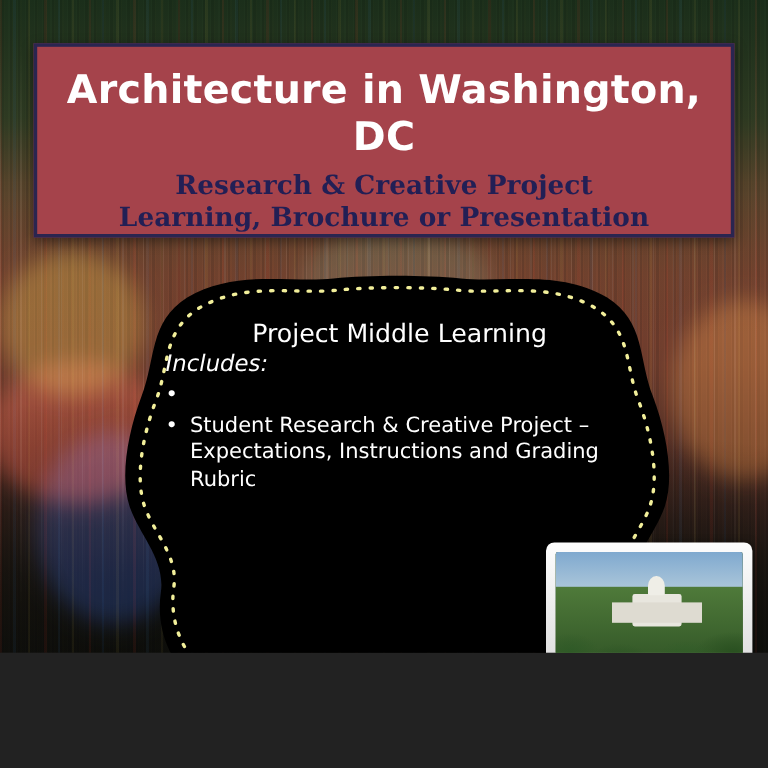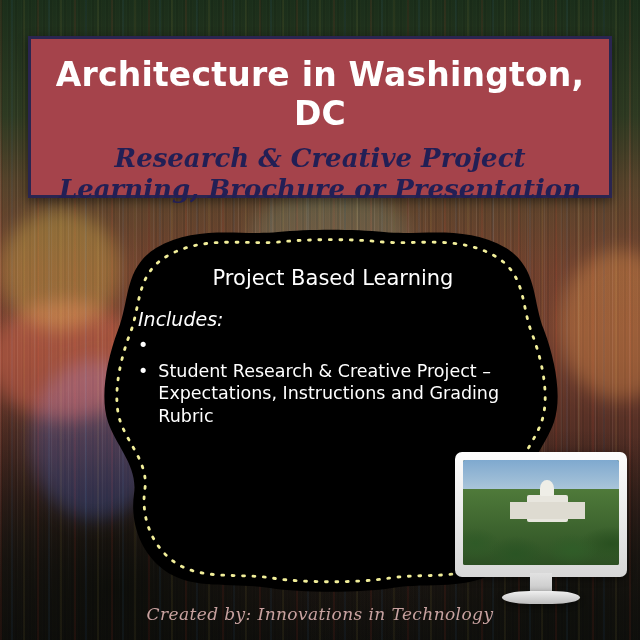--- a/index.html
+++ b/index.html
@@ -3,21 +3,21 @@
 <meta charset="utf-8">
 <style>
   html, body {
     margin: 0;
     padding: 0;
     background: #222;
   }
   #page {
     position: relative;
     width: 640px;
-    height: 640px;
+    height: 544px;
     overflow: hidden;
     font-family: "Liberation Sans", sans-serif;
   }
 
   
   .bg {
     position: absolute;
     inset: 0;
     background:
       
@@ -105,23 +105,22 @@
     color: #ffffff;
     font-size: 33px;
     font-weight: bold;
     letter-spacing: 0.2px;
     font-family: "DejaVu Sans", sans-serif;
   }
   .banner-sub {
     margin: 10px 0 0 0;
     text-align: center;
     color: #221f55;
-    font-size: 26px;
+    font-size: 22px;
     font-weight: bold;
-    font-style: italic;
     line-height: 1.18;
     font-family: "DejaVu Serif", serif;
   }
 
   
   .plaque-wrap {
     position: absolute;
     left: 92px;
     top: 222px;
     width: 478px;
@@ -136,21 +135,20 @@
     color: #ffffff;
     font-family: "DejaVu Sans", sans-serif;
   }
   .pbl-line {
     text-align: center;
     font-size: 21px;
     line-height: 1.35;
     color: #ffffff;
   }
   .includes {
-    margin-top: 16px;
     font-size: 19px;
     font-style: italic;
     color: #ffffff;
   }
   .bullets {
     margin: 4px 0 0 0;
     padding: 0;
     list-style: none;
     font-size: 17.5px;
     line-height: 1.28;
@@ -283,21 +281,21 @@
                C46,244 24,224 16,200 C8,176 14,140 26,108 C38,78 32,46 64,26 Z" fill="#000000"></path>
       <path d="M64,26 C104,2 150,14 186,10 C216,7 262,7 292,10 C328,14 374,2 414,26
                C446,46 440,78 452,108 C464,140 470,176 462,200
                C454,224 432,244 436,272 C440,300 430,330 406,348
                C378,369 336,360 300,366 C268,371 210,371 178,366
                C142,360 100,369 72,348 C48,330 38,300 42,272
                C46,244 24,224 16,200 C8,176 14,140 26,108 C38,78 32,46 64,26 Z" fill="none" stroke="#f2ef9a" stroke-width="3" stroke-dasharray="2 9" stroke-linecap="round" transform="translate(239,188) scale(0.945) translate(-239,-188)"></path>
     </svg>
 
     <div class="plaque-content">
-      <div class="pbl-line">Project Based Learning</div>
+      <div class="pbl-line">Project Middle Learning</div>
 
       <div class="includes">Includes:</div>
 
       <ul class="bullets">
         <li>
           <span class="dot">•</span>
         </li>
         <li>
           <span class="dot">•</span>
           <span>Student Research &amp; Creative Project – Expectations, Instructions and Grading Rubric</span>
@@ -310,15 +308,14 @@
     <div class="monitor-frame"></div>
     <div class="monitor-screen">
       <div class="sky"></div>
       <div class="treeline"></div>
       <div class="capitol"></div>
     </div>
     <div class="monitor-stand-neck"></div>
     <div class="monitor-stand-base"></div>
   </div>
 
-  <div class="credit">Created by:  Innovations in Technology</div>
 
 </div>
 
 </body></html>

